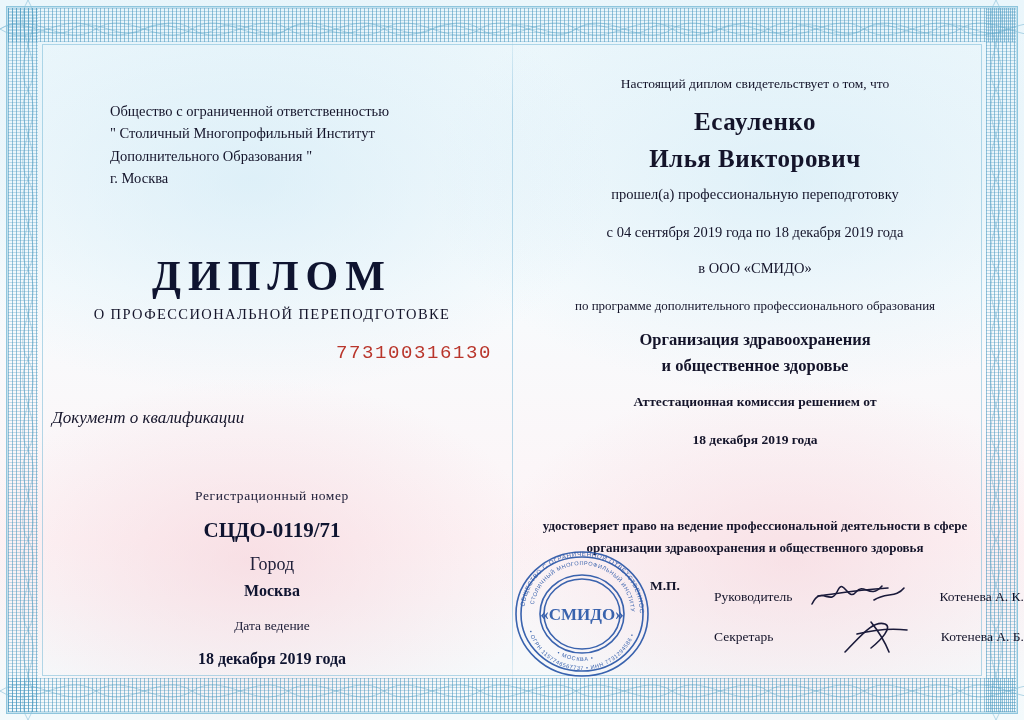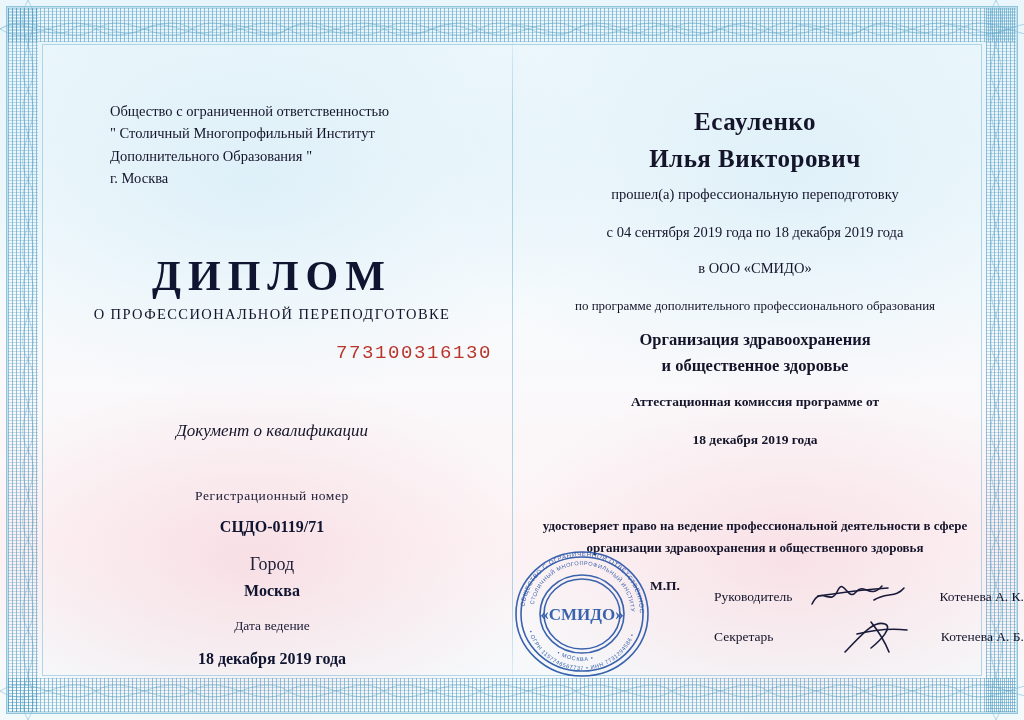--- a/index.html
+++ b/index.html
@@ -112,44 +112,44 @@
     left: 0;
     width: 440px;
     text-align: right;
     font-size: 19px;
     letter-spacing: 1.6px;
     color: #b9352b;
     font-family: "Liberation Mono", monospace;
   }
   .qual-line {
     position: absolute;
-    top: 361px;
+    top: 348px;
     left: 0;
     width: 440px;
-    text-align: center;
+    text-align: left;
     font-size: 17px;
     font-style: italic;
     color: #14142a;
   }
 
   .reg-label {
     position: absolute;
     top: 428px;
     left: 0; width: 440px;
     text-align: center;
     font-size: 13.5px;
     letter-spacing: 0.6px;
     color: #20203a;
   }
   .reg-value {
     position: absolute;
     top: 458px;
     left: 0; width: 440px;
     text-align: center;
-    font-size: 16px;
+    font-size: 21px;
     font-weight: 700;
     color: #0f1430;
   }
   .city-label {
     position: absolute;
     top: 494px;
     left: 0; width: 440px;
     text-align: center;
     font-size: 18px;
     color: #20203a;
@@ -306,29 +306,30 @@
     <div class="reg-value">СЦДО-0119/71</div>
 
     <div class="city-label">Город</div>
     <div class="city-value">Москва</div>
 
     <div class="date-label">Дата ведение</div>
     <div class="date-value">18 декабря 2019 года</div>
   </div>
 
   <div class="col col-right">
+    <div class="r-line r-intro">Настоящий диплом свидетельствует о том, что</div>
     <div class="r-line r-name1">Есауленко</div>
     <div class="r-line r-name2">Илья Викторович</div>
     <div class="r-line r-passed">прошел(а) профессиональную переподготовку</div>
     <div class="r-line r-period">с 04 сентября 2019 года по 18 декабря 2019 года</div>
     <div class="r-line r-org">в ООО «СМИДО»</div>
     <div class="r-line r-program-label">по программе дополнительного профессионального образования</div>
     <div class="r-line r-prog1">Организация здравоохранения</div>
     <div class="r-line r-prog2">и общественное здоровье</div>
-    <div class="r-line r-commission">Аттестационная комиссия программе от</div>
+    <div class="r-line r-commission">Аттестационная комиссия решением от</div>
     <div class="r-line r-comm-date">18 декабря 2019 года</div>
 
     <div class="r-line r-rights1">удостоверяет право на ведение профессиональной деятельности в сфере</div>
     <div class="r-line r-rights2">организации здравоохранения и общественного здоровья</div>
 
     <div class="mp">М.П.</div>
 
     <div class="sign-row row-head">
       <span class="role">Руководитель</span>
       <span class="sig">

